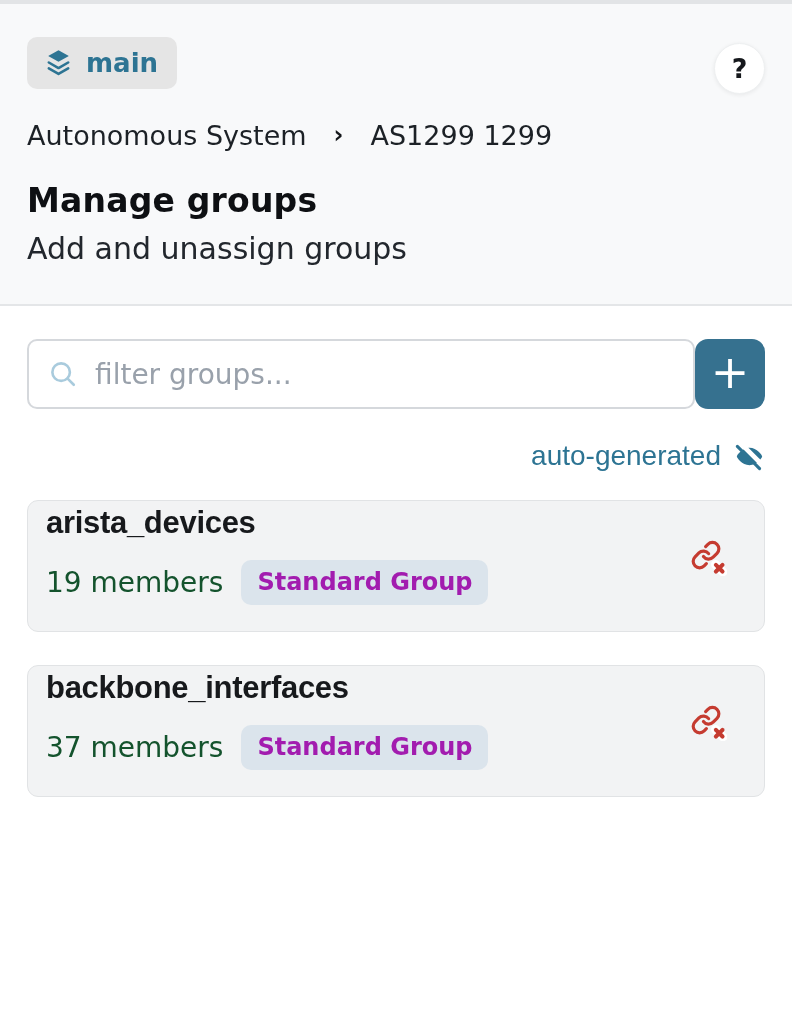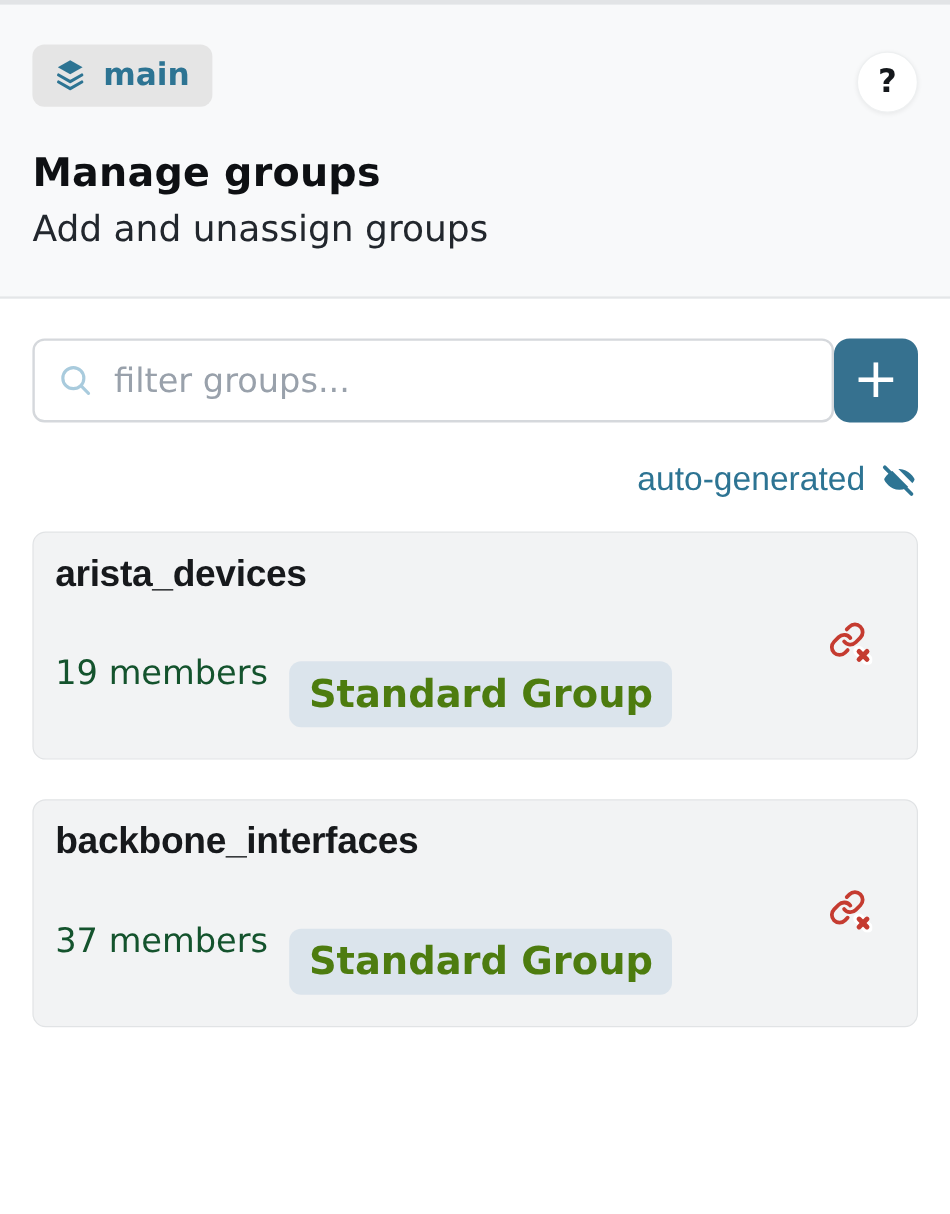--- a/index.html
+++ b/index.html
@@ -135,21 +135,21 @@
   .group-list {
     margin-top: 28px;
     display: flex;
     flex-direction: column;
     gap: 33px;
   }
   .group-card {
     background: #f2f3f4;
     border: 1px solid #e1e3e5;
     border-radius: 11px;
-    padding: 16px 33px 26px 18px;
+    padding: 4px 33px 26px 18px;
     display: flex;
     align-items: center;
     justify-content: space-between;
   }
   .group-name {
     font-family: "Liberation Sans", sans-serif;
     font-size: 31px;
     font-weight: 700;
     color: #17191c;
     letter-spacing: -0.3px;
@@ -159,27 +159,26 @@
     display: flex;
     align-items: center;
     gap: 18px;
   }
   .group-members {
     font-size: 28px;
     color: #14532d;
   }
   .group-badge {
     background: #dbe4ec;
-    color: #4d7c0f;
-    font-size: 32px;
+    color: #a21caf;
+    font-size: 24px;
     font-weight: 600;
     padding: 8px 16px 9px 16px;
     border-radius: 10px;
     white-space: nowrap;
-    margin-top: 36px;
   }
   .unlink-btn {
     background: none;
     border: none;
     cursor: pointer;
     padding: 4px;
     margin-top: 4px;
   }
   .unlink-btn svg { display: block; }
 </style>
@@ -196,20 +195,25 @@
           <polygon points="12 2.5 20 7 12 11.5 4 7" fill="#2d7493" stroke="none"></polygon>
           <polyline points="4.5 12 12 16.3 19.5 12"></polyline>
           <polyline points="4.5 16.5 12 20.8 19.5 16.5"></polyline>
         </svg>
       </span>
       <span>main</span>
     </div>
     <button class="help-btn">?</button>
   </div>
 
+  <nav class="breadcrumb">
+    <span class="crumb">Autonomous System</span>
+    <span class="sep">›</span>
+    <span class="crumb">AS1299 1299</span>
+  </nav>
 
   <h1 class="page-title">Manage groups</h1>
   <p class="page-subtitle">Add and unassign groups</p>
 </header>
 
 <main class="content">
   <div class="toolbar">
     <div class="search-box">
       <span class="search-icon">
         <svg width="30" height="30" viewBox="0 0 24 24" fill="none" stroke="#a9cbdd" stroke-width="2.1" stroke-linecap="round">

